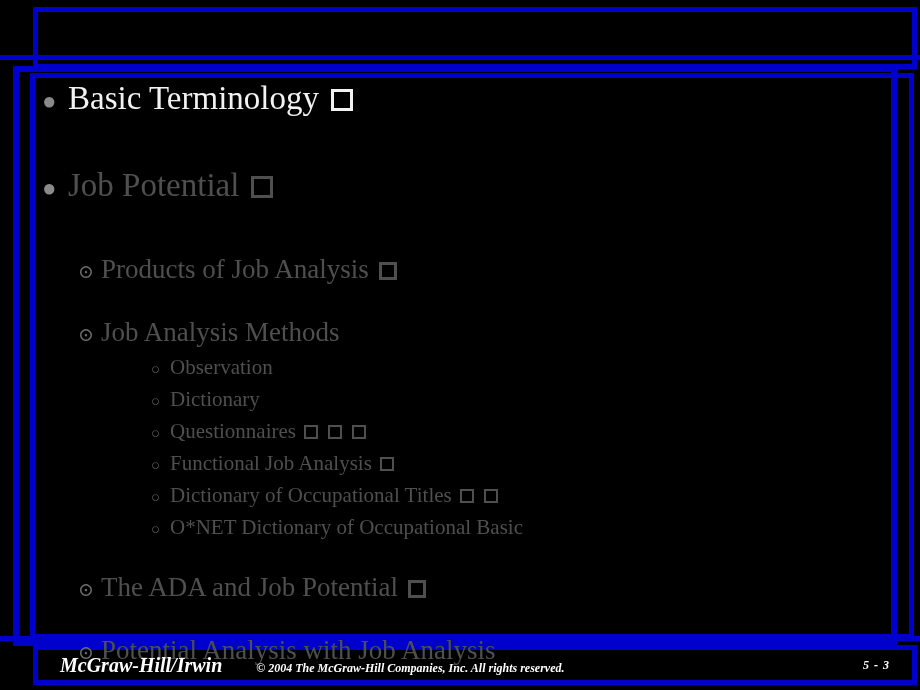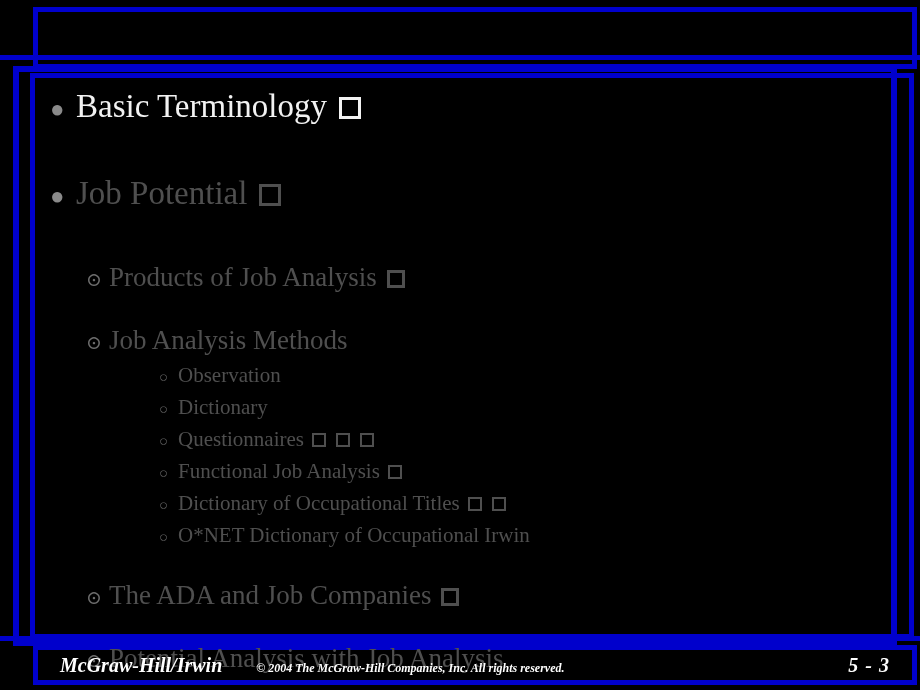--- a/index.html
+++ b/index.html
@@ -92,21 +92,21 @@
     position: absolute;
     left: 36px;
     top: 78px;
     width: 878px;
     height: 556px;
     padding: 0;
   }
 
   ul.lvl {
     list-style: none;
-    margin: 8px;
+    margin: 0;
     padding: 0;
   }
 
   li.item {
     display: block;
     position: relative;
     white-space: nowrap;
   }
 
   .bullet {
@@ -219,21 +219,21 @@
   }
   .footer-copy {
     font-size: 12px;
     font-weight: bold;
     font-style: italic;
     margin-left: 34px;
   }
   .footer-page {
     margin-left: auto;
     margin-right: 22px;
-    font-size: 20px;
+    font-size: 12px;
     font-weight: bold;
     font-style: italic;
     letter-spacing: 1px;
   }
 </style>
 </head>
 <body>
 
 <div id="slide">
 
@@ -251,23 +251,23 @@
         <li class="item l1 tone-dim"><span class="bullet">●</span><span class="txt">Job Potential</span><span class="boxes"><span class="boxglyph"></span></span></li>
         <div class="spacer-lg"></div>
         <li class="item l2 tone-dim"><span class="bullet">⊙</span><span class="txt">Products of Job Analysis</span><span class="boxes"><span class="boxglyph"></span></span></li>
         <div class="spacer-md"></div>
         <li class="item l2 tone-dim"><span class="bullet">⊙</span><span class="txt">Job Analysis Methods</span></li>
         <li class="item l3 tone-dim"><span class="bullet">○</span><span class="txt">Observation</span></li>
         <li class="item l3 tone-dim"><span class="bullet">○</span><span class="txt">Dictionary</span></li>
         <li class="item l3 tone-dim"><span class="bullet">○</span><span class="txt">Questionnaires</span><span class="boxes"><span class="boxglyph"></span><span class="boxglyph"></span><span class="boxglyph"></span></span></li>
         <li class="item l3 tone-dim"><span class="bullet">○</span><span class="txt">Functional Job Analysis</span><span class="boxes"><span class="boxglyph"></span></span></li>
         <li class="item l3 tone-dim"><span class="bullet">○</span><span class="txt">Dictionary of Occupational Titles</span><span class="boxes"><span class="boxglyph"></span><span class="boxglyph"></span></span></li>
-        <li class="item l3 tone-dim"><span class="bullet">○</span><span class="txt">O*NET Dictionary of Occupational Irwin</span></li>
+        <li class="item l3 tone-dim"><span class="bullet">○</span><span class="txt">O*NET Dictionary of Occupational Basic</span></li>
         <div class="spacer-md"></div>
-        <li class="item l2 tone-dim"><span class="bullet">⊙</span><span class="txt">The ADA and Job Companies</span><span class="boxes"><span class="boxglyph"></span></span></li>
+        <li class="item l2 tone-dim"><span class="bullet">⊙</span><span class="txt">The ADA and Job Potential</span><span class="boxes"><span class="boxglyph"></span></span></li>
         <div class="spacer-md"></div>
         <li class="item l2 tone-dim"><span class="bullet">⊙</span><span class="txt">Potential Analysis with Job Analysis</span></li>
       </ul>
   </div>
 
   <div id="footer">
     <div class="fl">
       <span class="footer-brand">McGraw-Hill/Irwin</span>
       <span class="footer-copy">© 2004 The McGraw-Hill Companies, Inc. All rights reserved.</span>
     </div>

